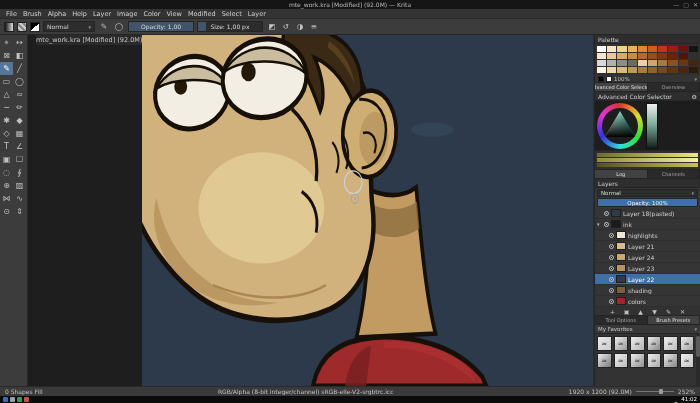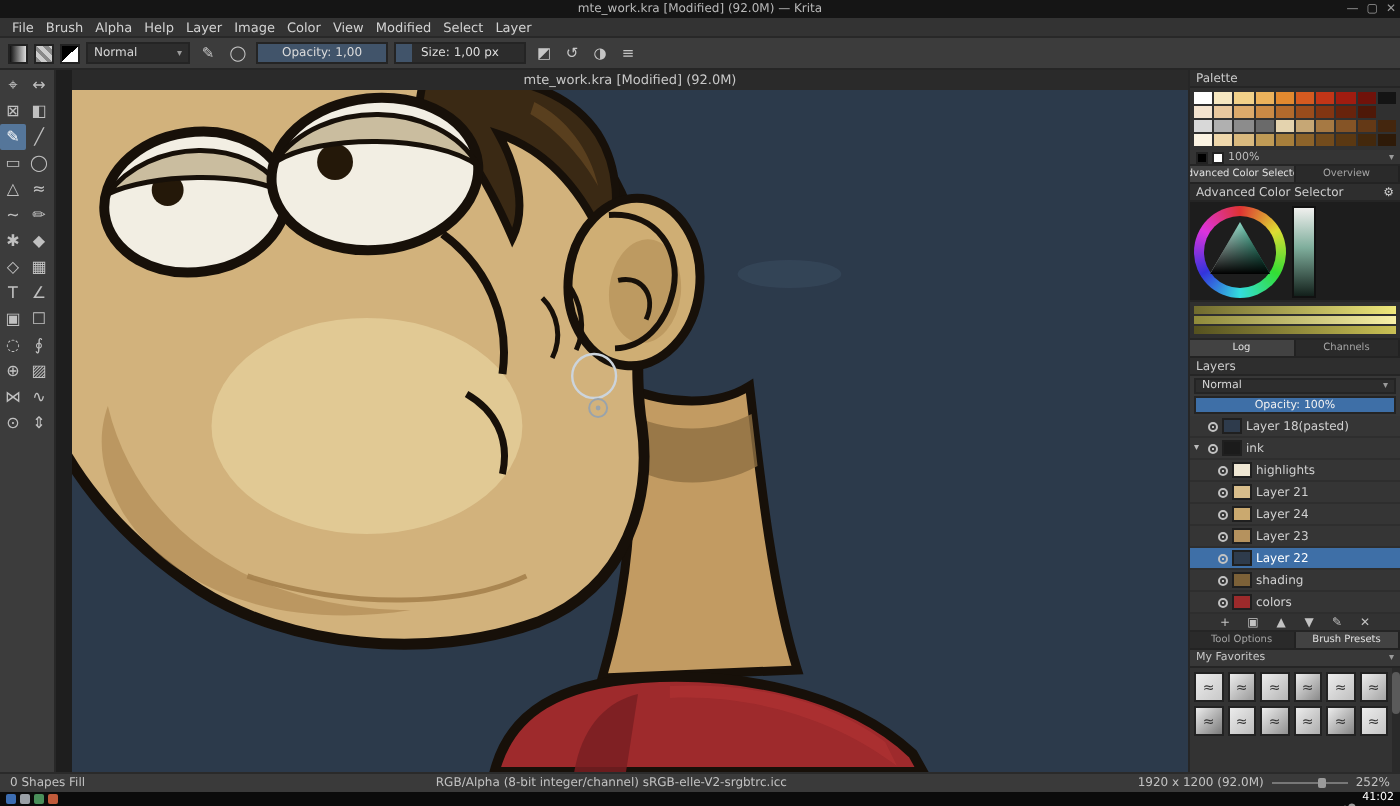--- a/index.html
+++ b/index.html
@@ -28,21 +28,21 @@
   .slider .fill{position:absolute;left:0;top:0;bottom:0;background:rgba(84,118,158,.55);}
   .slider .s-text{position:absolute;inset:0;display:flex;align-items:center;justify-content:center;gap:2px;font-size:6px;color:#dcdcdc;white-space:nowrap;}
   #toolbar-icons{display:flex;align-items:center;gap:2px;}
 
   
   .main{flex:1;display:flex;min-height:0;}
   .toolbox{width:28px;background:#3c3c3c;border-right:1px solid #282828;display:flex;flex-wrap:wrap;align-content:flex-start;padding-top:1px;flex:0 0 auto;}
   .tool{width:13px;height:13px;display:flex;align-items:center;justify-content:center;font-size:8px;color:#c0c0c0;}
   .tool.active{background:#55769a;color:#fff;border-radius:1px;}
 
-  .canvas-area{flex:1;min-width:0;background:#1e1e1e;display:flex;flex-direction:column;padding-left:8px;}
+  .canvas-area{flex:1;min-width:0;background:#1e1e1e;display:flex;flex-direction:row;padding-left:8px;}
   .canvas-title{height:10px;flex:0 0 auto;display:flex;align-items:center;justify-content:center;font-size:6.5px;color:#c8c8c8;background:#2a2a2a;}
   .artwork-wrap{flex:1;min-height:0;}
   .artwork-wrap svg{display:block;width:100%;height:100%;}
 
   
   .right{width:106px;flex:0 0 auto;background:#373737;border-left:1px solid #262626;display:flex;flex-direction:column;overflow:hidden;}
   .docker-title{height:9px;flex:0 0 auto;background:#2e2e2e;border-bottom:1px solid #252525;display:flex;align-items:center;justify-content:space-between;padding:0 3px;font-size:6px;color:#cccccc;white-space:nowrap;overflow:hidden;}
   .swatches{flex:0 0 auto;display:grid;grid-template-columns:repeat(10,1fr);gap:1px;padding:2px;background:#303030;}
   .swatch{height:6px;display:block;}
   .palette-footer{height:8px;flex:0 0 auto;display:flex;align-items:center;gap:2px;padding:0 3px;background:#343434;font-size:5.5px;color:#bbb;border-bottom:1px solid #252525;}

